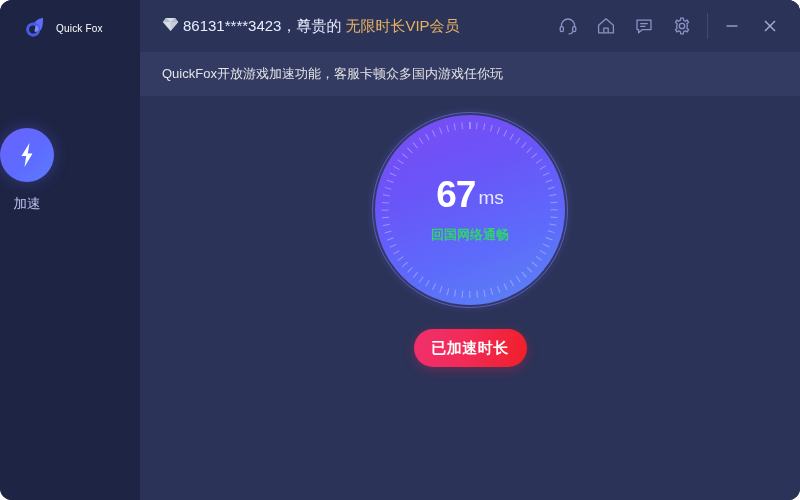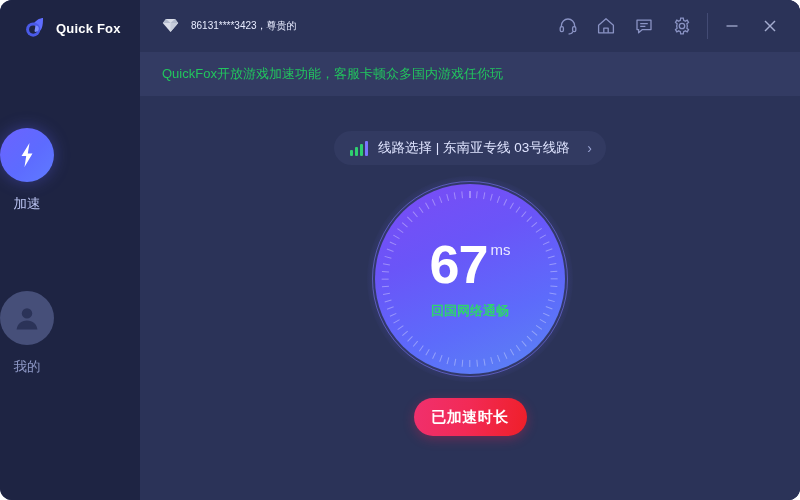--- a/index.html
+++ b/index.html
@@ -33,22 +33,22 @@
     padding-left: 22px;
     gap: 8px;
   }
   .logo-mark {
     width: 26px; height: 26px;
     position: relative;
     flex: 0 0 26px;
   }
   .logo-text {
     color: #ffffff;
-    font-size: 13px;
-    font-weight: bold;
+    font-size: 10px;
+    font-weight: normal;
     letter-spacing: .2px;
     white-space: nowrap;
   }
   .nav {
     margin-top: 72px;
     display: flex;
     flex-direction: column;
     align-items: flex-start;
     gap: 78px;
   }
@@ -91,23 +91,22 @@
   .titlebar {
     height: 52px;
     flex: 0 0 52px;
     display: flex;
     align-items: center;
     padding: 0 14px 0 22px;
     background: #2b3358;
   }
   .account {
     display: flex;
-    align-items: center;
-    gap: 12px;
-    font-size: 10px;
+    gap: 4px;
+    font-size: 15px;
     white-space: nowrap;
   }
   .account-id { color: #e8ecff; }
   .account-vip { color: #e8b261; }
   .tb-spacer { flex: 1 1 auto; }
   .tb-icons {
     display: flex;
     align-items: center;
     gap: 16px;
     padding-right: 14px;
@@ -131,21 +130,21 @@
   }
 
   .notice {
     height: 44px;
     flex: 0 0 44px;
     background: #333b63;
     display: flex;
     align-items: center;
     padding-left: 22px;
     font-size: 13px;
-    color: #22c55e;
+    color: #e5e5e5;
     white-space: nowrap;
   }
 
   .content {
     flex: 1 1 auto;
     position: relative;
     display: flex;
     flex-direction: column;
     align-items: center;
     background: #2b3358;
@@ -221,28 +220,28 @@
   }
   .ping {
     position: relative;
     display: flex;
     align-items: flex-start;
     color: #ffffff;
     line-height: 1;
     margin-top: 2px;
   }
   .ping-num {
-    font-size: 54px;
+    font-size: 37px;
     font-weight: bold;
     letter-spacing: -1px;
     line-height: .9;
   }
   .ping-unit {
-    font-size: 15px;
-    margin-top: 2px;
+    font-size: 19px;
+    margin-top: 10px;
     margin-left: 3px;
     color: #e8e8ff;
   }
   .ping-status {
     margin-top: 14px;
     font-size: 13px;
     color: #2fd36f;
     font-weight: bold;
   }
 
@@ -291,47 +290,39 @@
 
       <div class="nav-item">
         <span class="nav-icon-wrap active">
           <svg width="30" height="30" viewBox="0 0 30 30">
             <path d="M17.5 3 L9.5 16 L14.2 16 L12.5 27 L20.5 13.5 L15.8 13.5 Z" fill="#ffffff"></path>
           </svg>
         </span>
         <span class="nav-label active">加速</span>
       </div>
 
-      <div class="nav-item">
-        <span class="nav-icon-wrap idle">
-          <svg width="34" height="34" viewBox="0 0 34 34">
-            <circle cx="17" cy="12.4" r="5.2" fill="#2b3358"></circle>
-            <path d="M17 19.6 C23 19.6 26.6 23.4 27.4 28.4 L6.6 28.4 C7.4 23.4 11 19.6 17 19.6 Z" fill="#2b3358"></path>
-          </svg>
-        </span>
-        <span class="nav-label idle">我的</span>
-      </div>
 
     </div>
   </div>
 
   <div class="panel">
 
     <div class="titlebar">
 
       <div class="account">
         <span>
           <svg width="17" height="15" viewBox="0 0 17 15">
             <path d="M4 1 L13 1 L16.2 5 L8.5 14 L0.8 5 Z" fill="#d9dde8"></path>
             <path d="M4 1 L8.5 5 L0.8 5 Z" fill="#b4bccd"></path>
             <path d="M13 1 L8.5 5 L16.2 5 Z" fill="#b4bccd"></path>
             <path d="M8.5 5 L16.2 5 L8.5 14 Z" fill="#c6ccda"></path>
           </svg>
         </span>
         <span class="account-id">86131****3423，尊贵的</span>
+        <span class="account-vip">无限时长VIP会员</span>
       </div>
 
       <div class="tb-spacer"></div>
 
       <div class="tb-icons">
         <span class="tb-icon">
           <svg width="20" height="20" viewBox="0 0 20 20" fill="none" stroke="#8a93c4" stroke-width="1.3">
             <path d="M3.4 11.2 V9.6 A6.6 6.6 0 0 1 16.6 9.6 V11.2"></path>
             <rect x="2.2" y="10.6" width="3.2" height="5" rx="1.4"></rect>
             <rect x="14.6" y="10.6" width="3.2" height="5" rx="1.4"></rect>
@@ -374,30 +365,20 @@
         </span>
       </div>
     </div>
 
     <div class="notice">
       <span>QuickFox开放游戏加速功能，客服卡顿众多国内游戏任你玩</span>
     </div>
 
     <div class="content">
 
-      <div class="line-select">
-        <span class="sig">
-          <i></i>
-            <i></i>
-            <i></i>
-            <i></i>
-        </span>
-        <span class="line-text">线路选择 | 东南亚专线 03号线路</span>
-        <span class="line-arrow">›</span>
-      </div>
 
       <div class="gauge-wrap">
         <div class="gauge-glow"></div>
         <div class="gauge-ring"></div>
         <div class="gauge">
           <div class="ticks" id="ticks">
               <i style="transform: rotate(0deg);"></i>
               <i style="transform: rotate(5deg);"></i>
               <i style="transform: rotate(10deg);"></i>
               <i style="transform: rotate(15deg);"></i>

